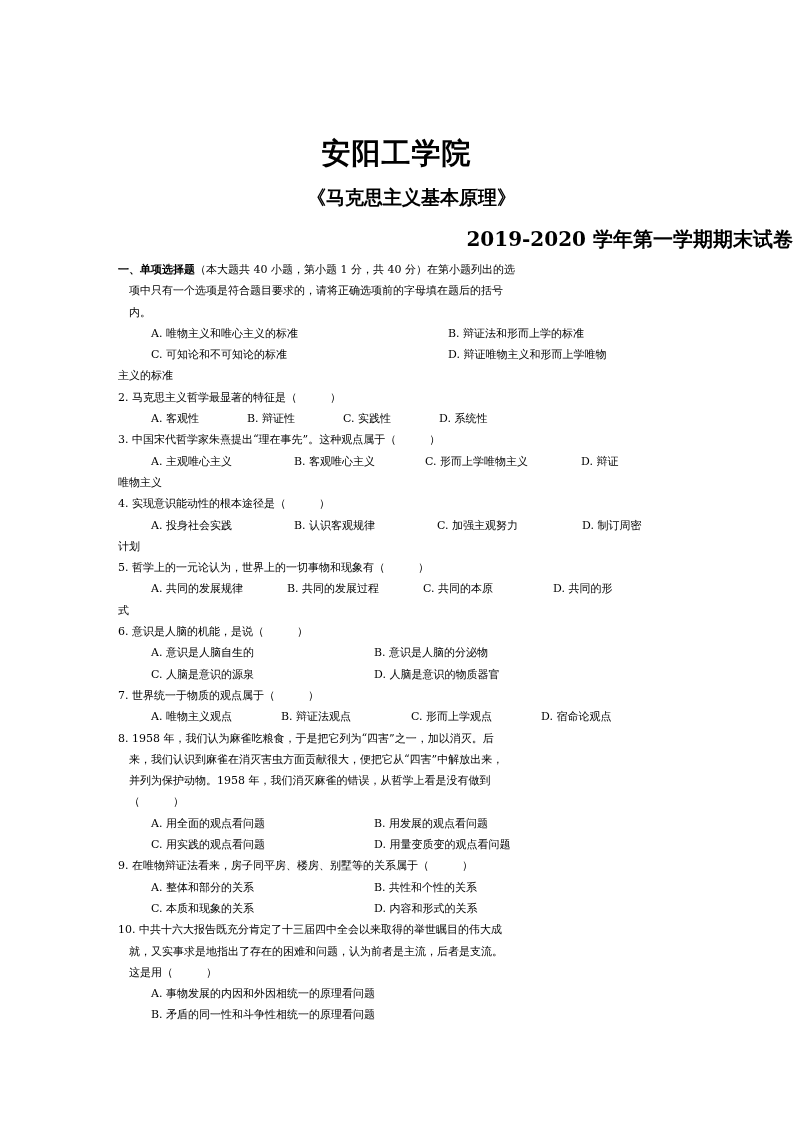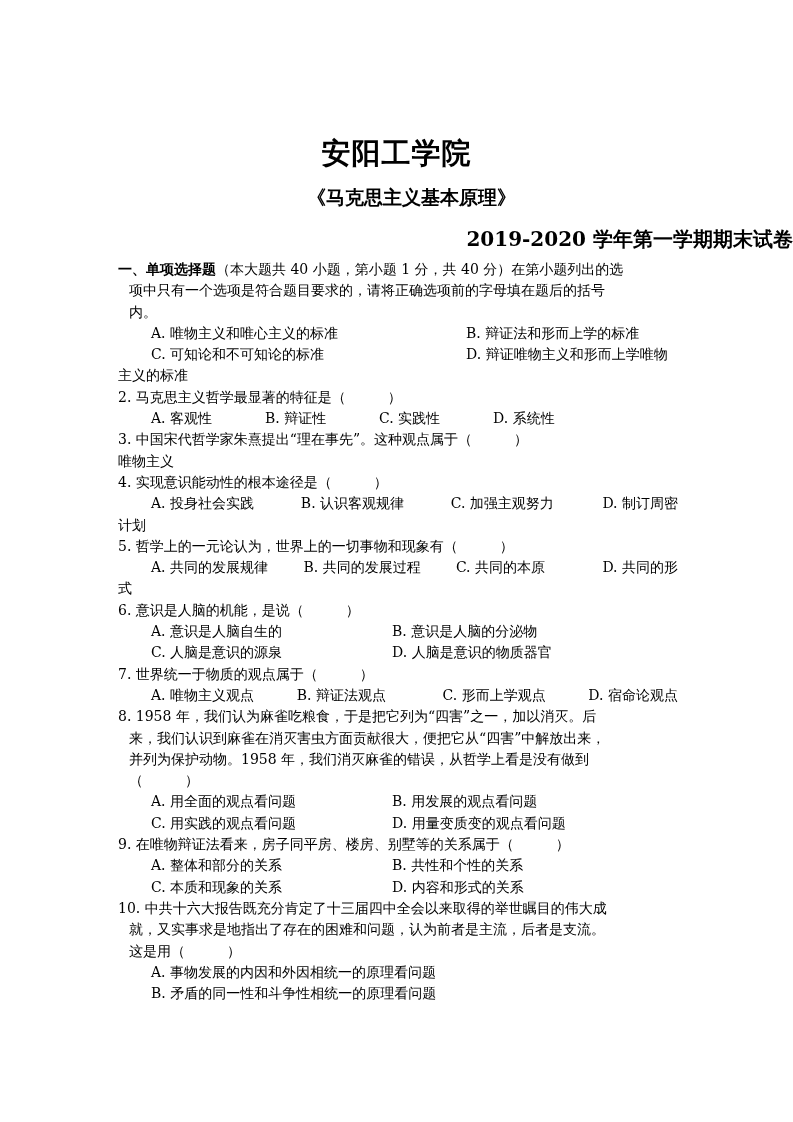--- a/index.html
+++ b/index.html
@@ -55,30 +55,30 @@
       font-family: "DejaVu Serif", "Liberation Serif", serif;
       font-weight: bold;
       font-size: 20px;
       line-height: 28px;
     }
     .body-text {
       position: absolute;
       top: 222px;
       left: 118px;
       width: 560px;
-      font-size: 14px;
+      font-size: 11px;
       line-height: 21.3px;
     }
     .line {
       white-space: nowrap;
       height: 21.3px;
     }
     .indent1 { padding-left: 11px; }
     .section-label { font-weight: bold; font-family: "DejaVu Sans", "Liberation Sans", sans-serif; }
-    .opt-row { display: flex; padding-left: 33px; gap: 18px; }
+    .opt-row { display: flex; padding-left: 33px; }
     .opt { display: inline-block; }
     .w-2col-a { width: 297px; }
   </style>
 </head>
 <body>
 
 <div class="page">
 
   <div class="title-main">安阳工学院</div>
   <div class="title-course">《马克思主义基本原理》</div>
@@ -104,20 +104,26 @@
 
     <div class="line">2. 马克思主义哲学最显著的特征是（　　　）</div>
     <div class="line opt-row">
       <span class="opt" style="width:96px">A. 客观性</span>
       <span class="opt" style="width:96px">B. 辩证性</span>
       <span class="opt" style="width:96px">C. 实践性</span>
       <span class="opt">D. 系统性</span>
     </div>
 
     <div class="line">3. 中国宋代哲学家朱熹提出“理在事先”。这种观点属于（　　　）</div>
+    <div class="line opt-row">
+      <span class="opt" style="width:143px">A. 主观唯心主义</span>
+      <span class="opt" style="width:131px">B. 客观唯心主义</span>
+      <span class="opt" style="width:156px">C. 形而上学唯物主义</span>
+      <span class="opt">D. 辩证</span>
+    </div>
     <div class="line">唯物主义</div>
 
     <div class="line">4. 实现意识能动性的根本途径是（　　　）</div>
     <div class="line opt-row">
       <span class="opt" style="width:143px">A. 投身社会实践</span>
       <span class="opt" style="width:143px">B. 认识客观规律</span>
       <span class="opt" style="width:145px">C. 加强主观努力</span>
       <span class="opt">D. 制订周密</span>
     </div>
     <div class="line">计划</div>

